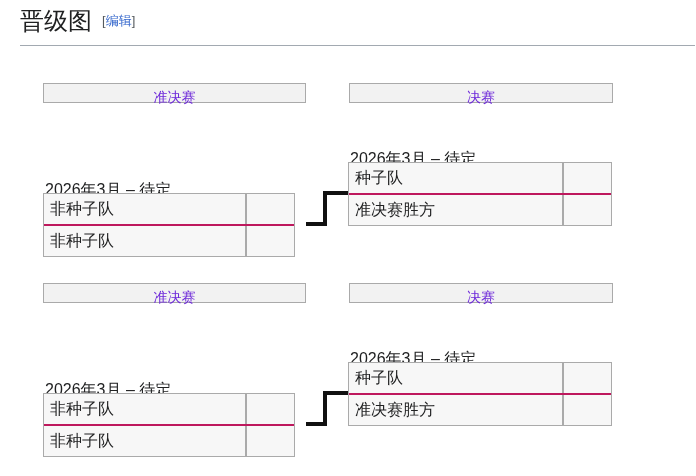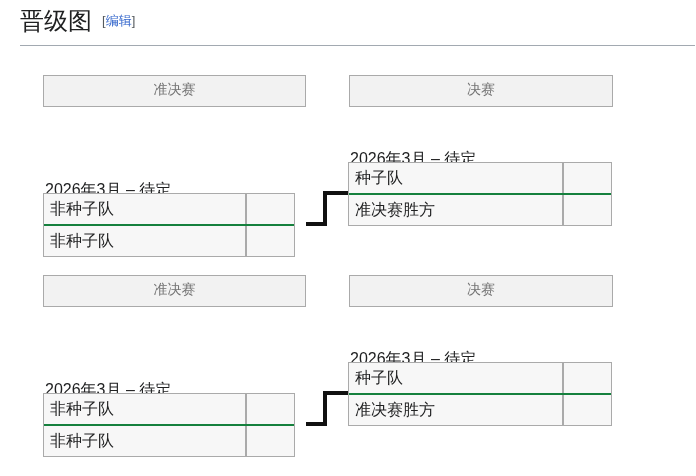--- a/index.html
+++ b/index.html
@@ -30,28 +30,29 @@
     color: #54595d;
     vertical-align: 4px;
   }
   .edit-section a {
     color: #3366cc;
     text-decoration: none;
     cursor: pointer;
   }
   .round-header {
     position: absolute;
-    height: 32px;
+    height: 20px;
     background: #f2f2f2;
     border: 1px solid #aaa;
     box-sizing: border-box;
     text-align: center;
     line-height: 26px;
     font-size: 14px;
-    color: #737373;
+    color: #6d28d9;
+    margin-top: 8px;
   }
   .match-date {
     position: absolute;
     font-size: 16px;
     line-height: 20px;
     white-space: nowrap;
     margin-top: 12px;
   }
   .match-table {
     position: absolute;
@@ -59,21 +60,21 @@
     height: 64px;
     border: 1px solid #aaa;
     box-sizing: border-box;
     background: #f7f7f7;
   }
   .team-row {
     display: flex;
     height: 30px;
   }
   .team-row.first {
-    border-bottom: 2px solid #15803d;
+    border-bottom: 2px solid #be185d;
     justify-content: center;
   }
   .team-name {
     flex: 1;
     font-size: 16px;
     line-height: 30px;
     padding-left: 6px;
     overflow: hidden;
     white-space: nowrap;
   }

